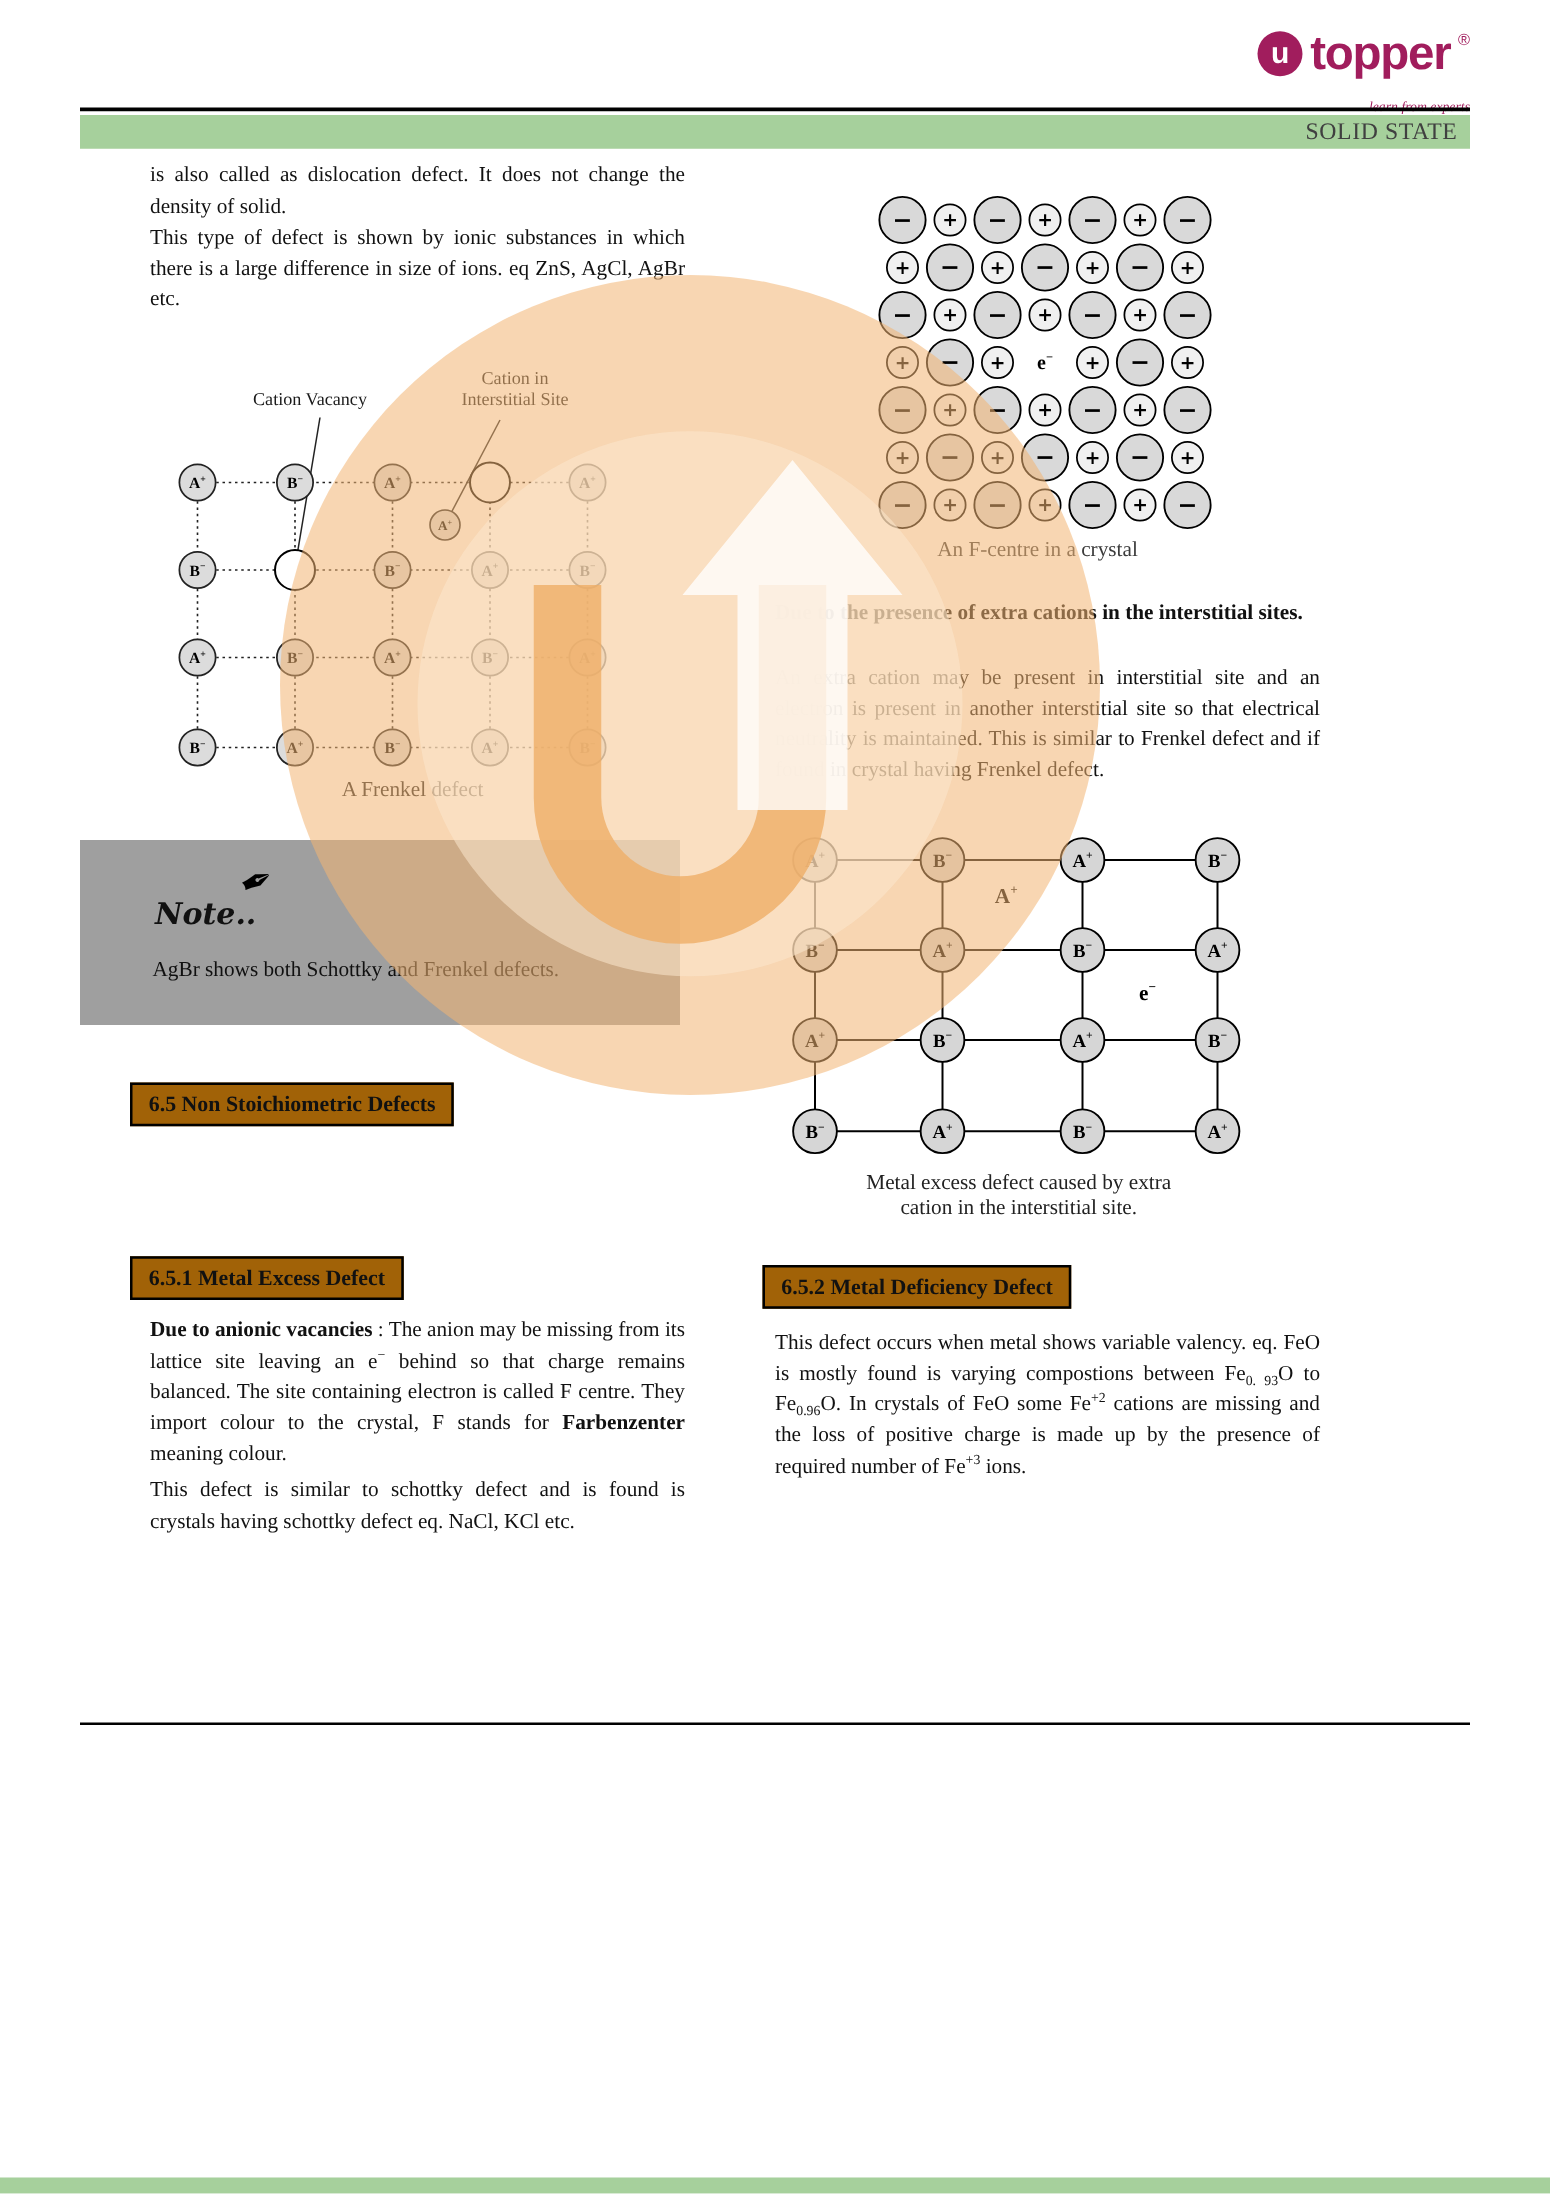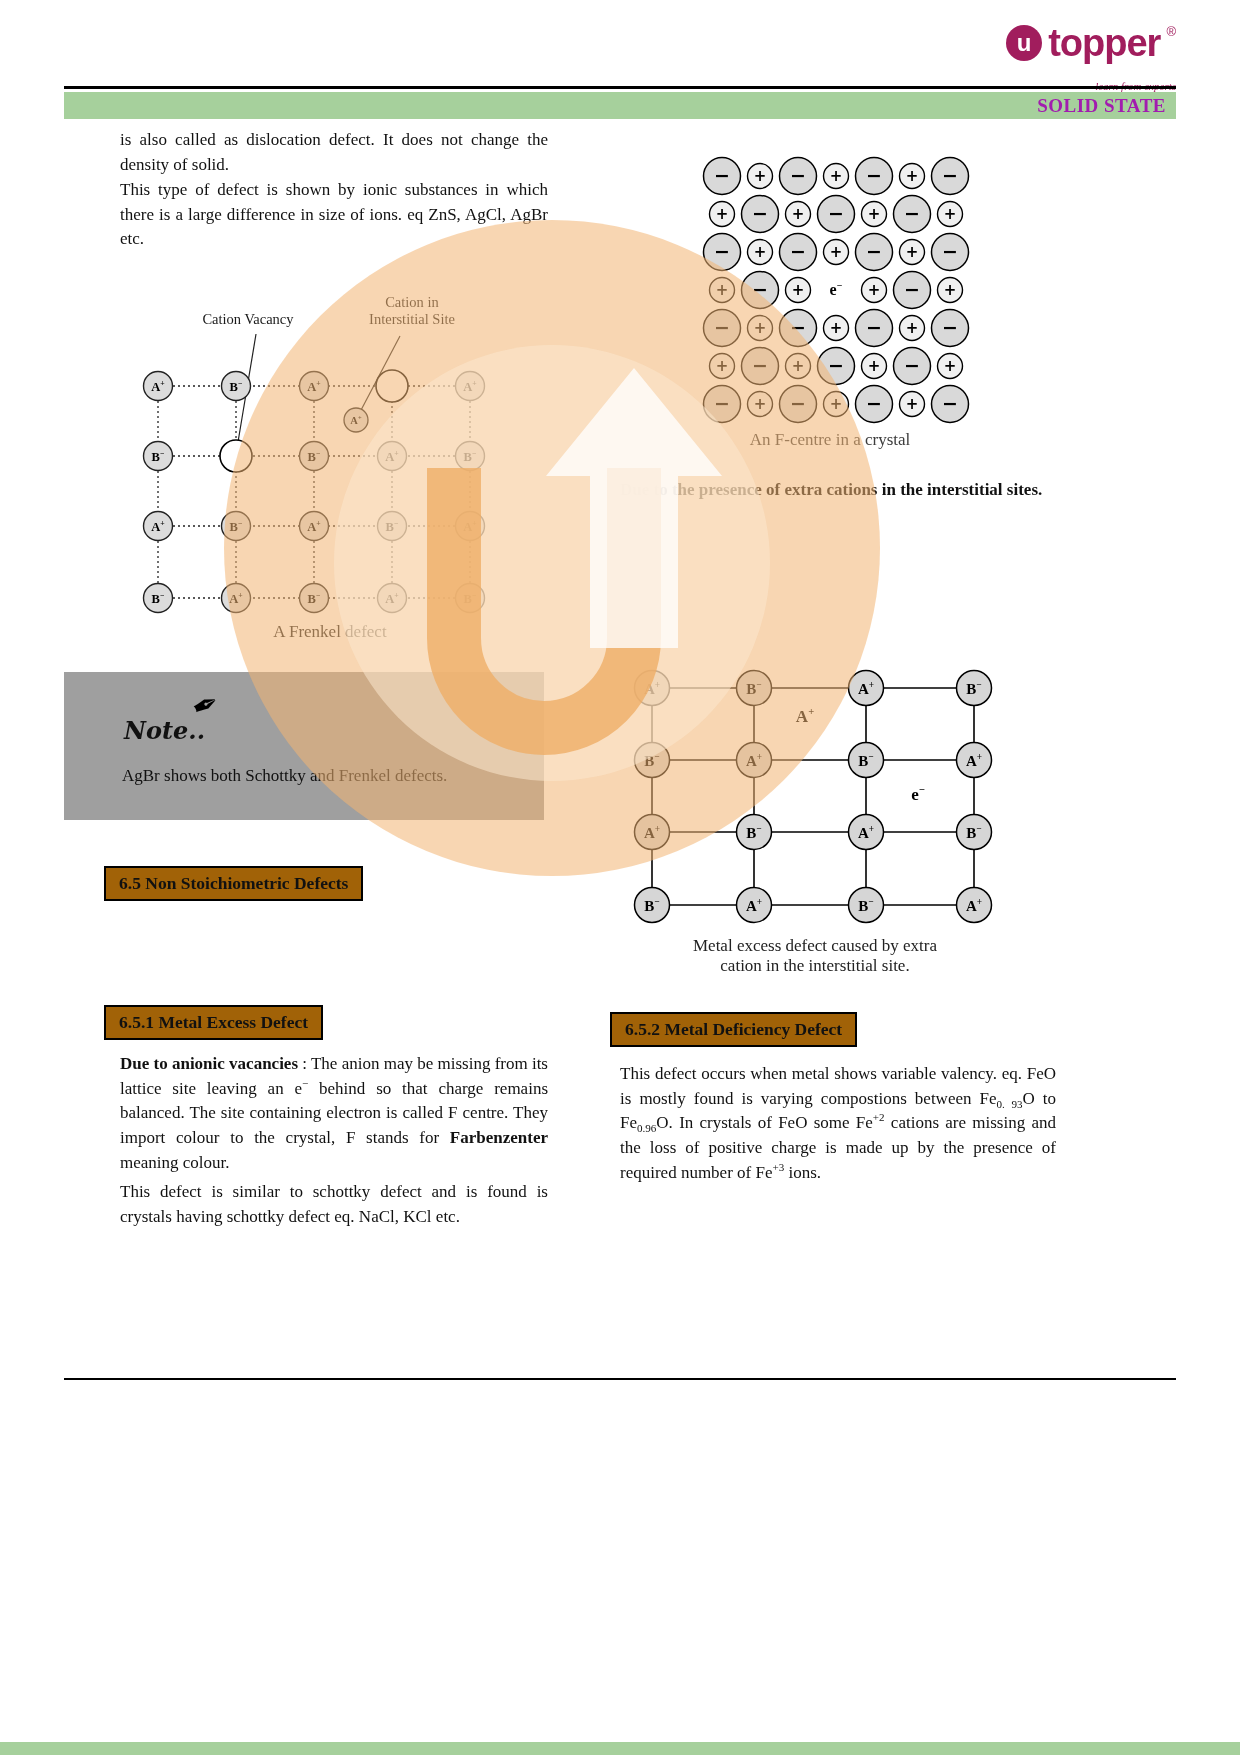--- a/index.html
+++ b/index.html
@@ -11,21 +11,21 @@
 
   .logo{position:absolute;top:24px;right:64px;text-align:right;font-family:"Liberation Sans",sans-serif;z-index:2}
   .logo-row{display:flex;align-items:center;gap:6px;justify-content:flex-end}
   .logo-u{display:inline-flex;width:36px;height:36px;border-radius:50%;background:#a11d5d;color:#fff;align-items:center;justify-content:center;font-weight:bold;font-size:24px;line-height:1}
   .logo-text{color:#a11d5d;font-weight:bold;font-size:38px;letter-spacing:-1px;line-height:1}
   .logo-reg{color:#a11d5d;font-size:13px;align-self:flex-start}
   .logo-tagline{color:#a11d5d;font-style:italic;font-size:11px;margin-top:18px;font-family:"Liberation Serif",serif}
 
   .topline{position:absolute;left:64px;top:86px;width:1112px;height:3px;background:#000;z-index:2}
   .banner{position:absolute;left:64px;top:92px;width:1112px;height:27px;background:#a6d09c;display:flex;align-items:center;justify-content:flex-end;padding-right:10px;z-index:2}
-  .banner span{font-weight:bold;font-size:19px;color:#a21caf;letter-spacing:.5px}
+  .banner span{font-weight:normal;font-size:19px;color:#404040;letter-spacing:.5px}
 
   .para{position:absolute;font-size:17px;line-height:1.45;text-align:justify;z-index:2}
   .bold{font-weight:bold}
   sub,sup{font-size:.65em;line-height:0}
 
   .hbox{position:absolute;border:2px solid #000;background:#a16207;padding:5px 13px;font-weight:bold;font-size:17.5px;z-index:3}
   .caption{position:absolute;font-size:17px;color:#222;text-align:center;z-index:2}
   .caption.gray{color:#3c3c3c}
 
   .diagram{position:absolute;z-index:2}
@@ -232,20 +232,21 @@
       <circle cx="174" cy="252" r="18.5" fill="#d9d9d9" stroke="#000" stroke-width="1.5"></circle>
       <text x="174" y="258" text-anchor="middle" font-size="19" font-weight="bold" font-family="&quot;DejaVu Sans&quot;, sans-serif" fill="#000">−</text>
       <circle cx="212" cy="252" r="12.5" fill="#f0f0f0" stroke="#000" stroke-width="1.4"></circle>
       <text x="212" y="257" text-anchor="middle" font-size="15" font-weight="bold" font-family="&quot;DejaVu Sans&quot;, sans-serif" fill="#000">+</text>
       <circle cx="250" cy="252" r="18.5" fill="#d9d9d9" stroke="#000" stroke-width="1.5"></circle>
       <text x="250" y="258" text-anchor="middle" font-size="19" font-weight="bold" font-family="&quot;DejaVu Sans&quot;, sans-serif" fill="#000">−</text>
     </svg>
   <div class="caption gray" style="left:655px;top:430px;width:350px">An F-centre in a crystal</div>
 
   <div class="para bold" style="left:620px;top:478px;width:436px">Due to the presence of extra cations in the interstitial sites.</div>
+  <div class="para" style="left:620px;top:530px;width:436px">An extra cation may be present in interstitial site and an electron is present in another interstitial site so that electrical neutrality is maintained. This is similar to Frenkel defect and if found in crystal having Frenkel defect.</div>
 
   <svg id="metal-excess-svg" class="diagram" style="left:622px;top:658px" width="380" height="272" viewBox="0 0 380 272">
       <line x1="30" y1="30" x2="132" y2="30" stroke="#000" stroke-width="1.6"></line>
       <line x1="132" y1="30" x2="244" y2="30" stroke="#000" stroke-width="1.6"></line>
       <line x1="244" y1="30" x2="352" y2="30" stroke="#000" stroke-width="1.6"></line>
       <line x1="30" y1="102" x2="132" y2="102" stroke="#000" stroke-width="1.6"></line>
       <line x1="132" y1="102" x2="244" y2="102" stroke="#000" stroke-width="1.6"></line>
       <line x1="244" y1="102" x2="352" y2="102" stroke="#000" stroke-width="1.6"></line>
       <line x1="30" y1="174" x2="132" y2="174" stroke="#000" stroke-width="1.6"></line>
       <line x1="132" y1="174" x2="244" y2="174" stroke="#000" stroke-width="1.6"></line>

